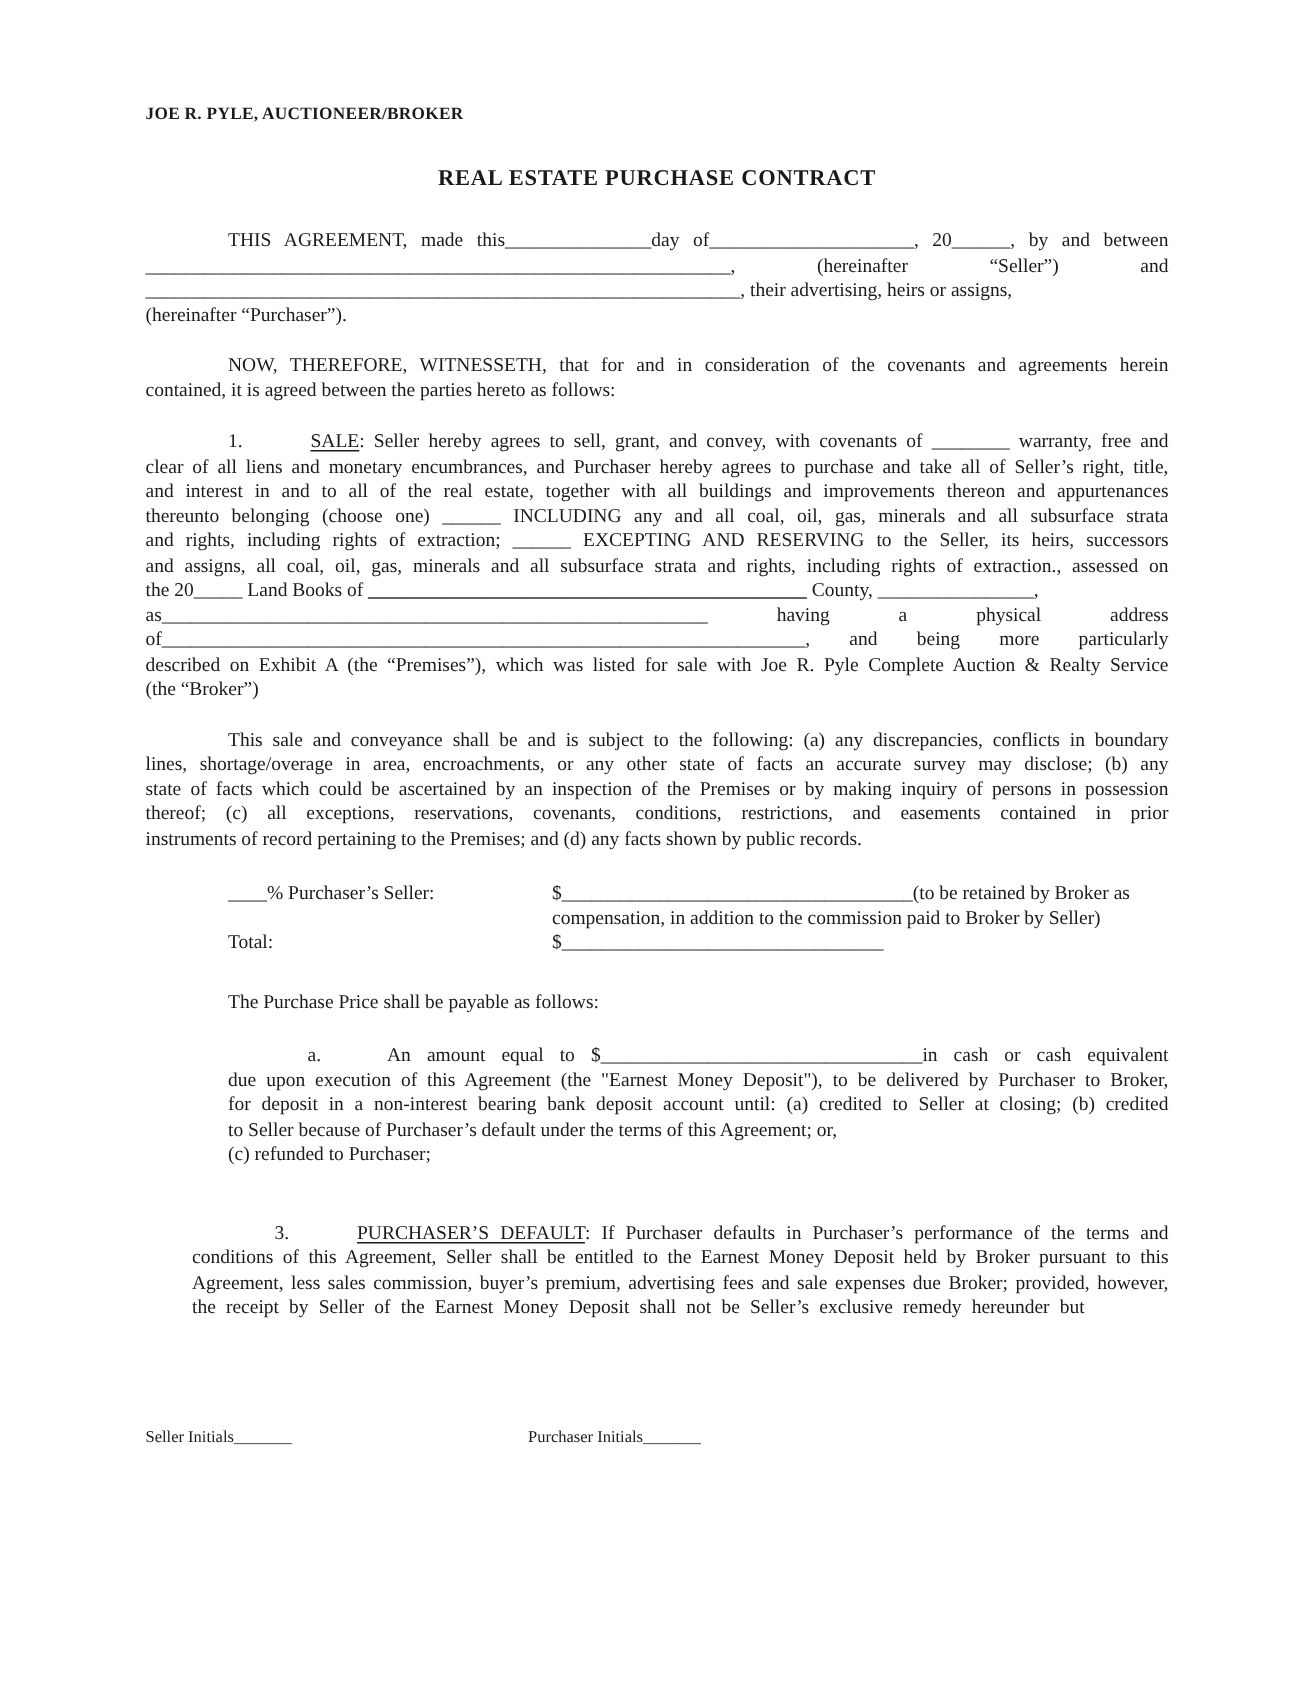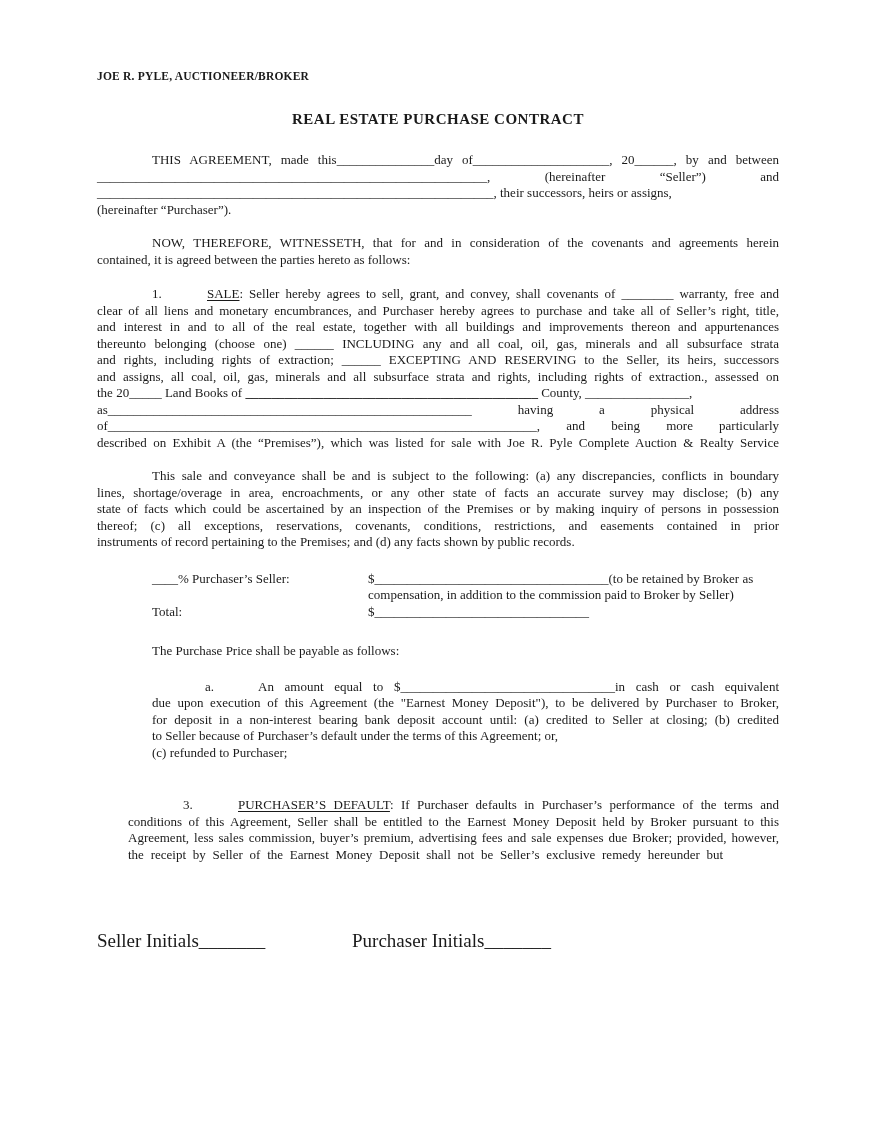--- a/index.html
+++ b/index.html
@@ -26,54 +26,55 @@
   .tab { display: inline-block; vertical-align: baseline; }
   .u { text-decoration: underline; text-underline-offset: 2px; }
   .bold { font-weight: bold; }
   .header { font-weight: bold; font-size: 11.5px; letter-spacing: 0.2px; }
   .header .line { text-align: left; }
   .title { font-weight: bold; font-size: 15px; letter-spacing: 0.5px; }
   .title .line { text-align: center; text-align-last: center; }
   .ind1 { padding-left: 55px; }
   .ind1 .line { text-align: left; }
   .ind1 .just { text-align: justify; text-align-last: justify; }
-  .footer { font-size: 19px; }
+  .footer { font-size: 11px; }
   .footer .line { text-align: left; }
 </style>
 </head>
 <body>
 
 <main class="sheet">
     <div class="block header" style="margin-top: 0px;">
       <div class="line"><span>JOE R. PYLE, AUCTIONEER/BROKER</span></div>
     </div>
     <div class="block title" style="margin-top: 26px;">
       <div class="line"><span>REAL ESTATE PURCHASE CONTRACT</span></div>
     </div>
     <div class="block para" style="margin-top: 25px;">
       <div class="line just"><span class="tab" style="width: 55px;"></span><span>THIS AGREEMENT, made this_______________day of_____________________, 20______, by and between</span></div>
       <div class="line just"><span>____________________________________________________________, (hereinafter “Seller”) and</span></div>
-      <div class="line"><span>_____________________________________________________________, their successors, heirs or assigns,</span></div>
+      <div class="line"><span>_____________________________________________________________, their advertising, heirs or assigns,</span></div>
       <div class="line"><span>(hereinafter “Purchaser”).</span></div>
     </div>
     <div class="block para" style="margin-top: 17px;">
       <div class="line just"><span class="tab" style="width: 55px;"></span><span>NOW, THEREFORE, WITNESSETH, that for and in consideration of the covenants and agreements herein</span></div>
       <div class="line"><span>contained, it is agreed between the parties hereto as follows:</span></div>
     </div>
     <div class="block para" style="margin-top: 18px;">
-      <div class="line just"><span class="tab" style="width: 55px;"></span><span class="tab" style="width: 55px;">1.</span><span class="u">SALE</span><span>: Seller hereby agrees to sell, grant, and convey, shall covenants of ________ warranty, free and</span></div>
+      <div class="line just"><span class="tab" style="width: 55px;"></span><span class="tab" style="width: 55px;">1.</span><span class="u">SALE</span><span>: Seller hereby agrees to sell, grant, and convey, with covenants of ________ warranty, free and</span></div>
       <div class="line just"><span>clear of all liens and monetary encumbrances, and Purchaser hereby agrees to purchase and take all of Seller’s right, title,</span></div>
       <div class="line just"><span>and interest in and to all of the real estate, together with all buildings and improvements thereon and appurtenances</span></div>
       <div class="line just"><span>thereunto belonging (choose one) ______ INCLUDING any and all coal, oil, gas, minerals and all subsurface strata</span></div>
       <div class="line just"><span>and rights, including rights of extraction; ______ EXCEPTING AND RESERVING to the Seller, its heirs, successors</span></div>
       <div class="line just"><span>and assigns, all coal, oil, gas, minerals and all subsurface strata and rights, including rights of extraction., assessed on</span></div>
       <div class="line"><span>the 20_____ Land Books of </span><span class="bold">_____________________________________________</span><span> County, ________________,</span></div>
       <div class="line just"><span>as________________________________________________________ having a physical address</span></div>
       <div class="line just"><span>of__________________________________________________________________, and being more particularly</span></div>
       <div class="line just"><span>described on Exhibit A (the “Premises”), which was listed for sale with Joe R. Pyle Complete Auction &amp; Realty Service</span></div>
+      <div class="line"><span>(the “Broker”)</span></div>
     </div>
     <div class="block para" style="margin-top: 17px;">
       <div class="line just"><span class="tab" style="width: 55px;"></span><span>This sale and conveyance shall be and is subject to the following: (a) any discrepancies, conflicts in boundary</span></div>
       <div class="line just"><span>lines, shortage/overage in area, encroachments, or any other state of facts an accurate survey may disclose; (b) any</span></div>
       <div class="line just"><span>state of facts which could be ascertained by an inspection of the Premises or by making inquiry of persons in possession</span></div>
       <div class="line just"><span>thereof; (c) all exceptions, reservations, covenants, conditions, restrictions, and easements contained in prior</span></div>
       <div class="line"><span>instruments of record pertaining to the Premises; and (d) any facts shown by public records.</span></div>
     </div>
     <div class="block para ind1" style="margin-top: 20px;">
       <div class="line"><span class="tab" style="width: 216px;">____% Purchaser’s Seller:</span><span>$____________________________________(to be retained by Broker as</span></div>

